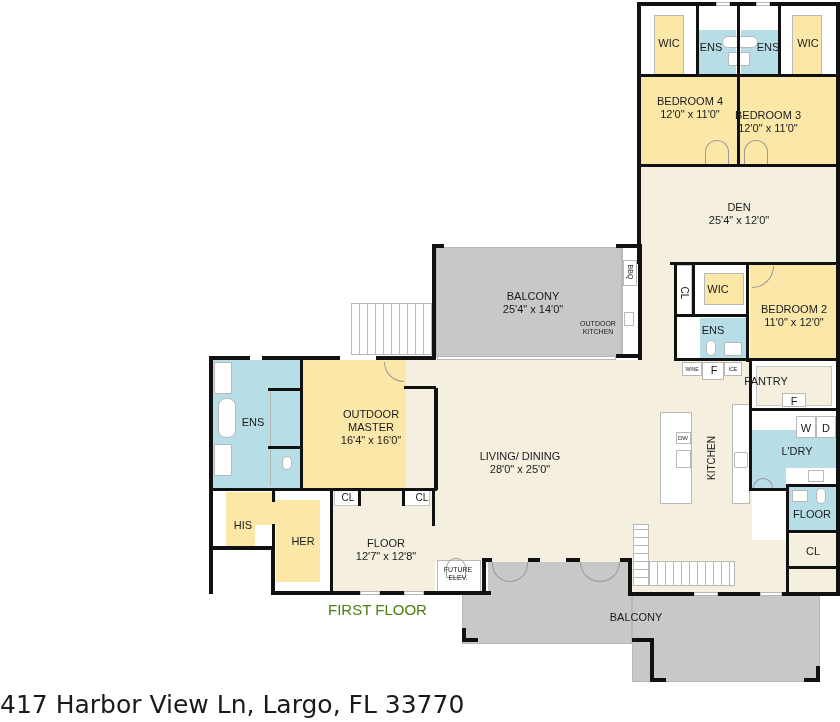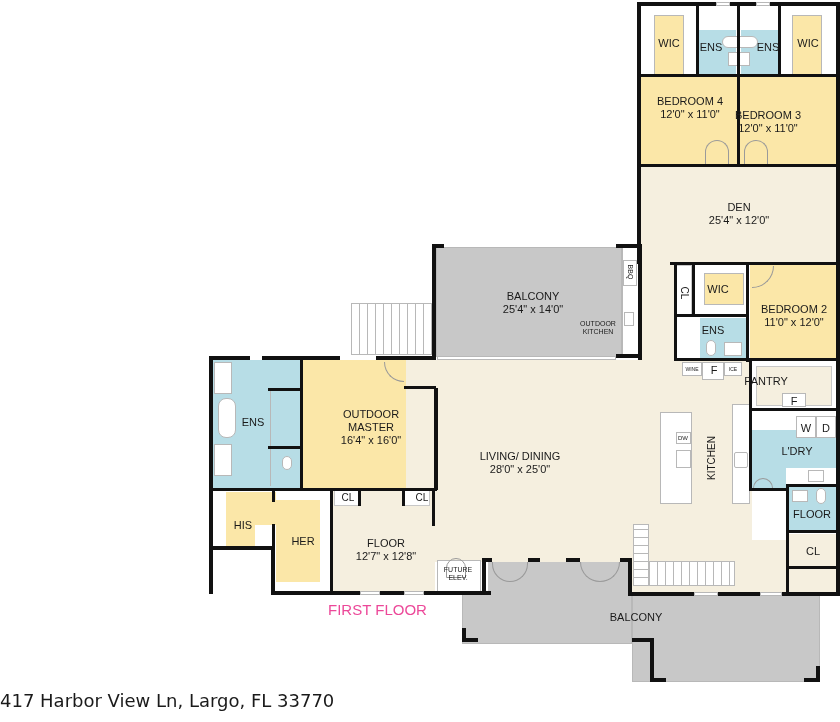--- a/index.html
+++ b/index.html
@@ -9,22 +9,22 @@
   .wall { position: absolute; background: #111111; }
   .lbl { position: absolute; text-align: center; color: #1a1a1a; font-size: 11px; line-height: 13px; white-space: nowrap; transform: translate(-50%, -50%); }
   .lbl .dim { display: block; }
   .small { font-size: 7px; line-height: 8px; }
   .fixture { position: absolute; box-sizing: border-box; background: #ffffff; border: 1px solid #b8b8b8; }
   .stairs { position: absolute; box-sizing: border-box; border: 1px solid #b8b8b8; background: #ffffff;
             background-image: repeating-linear-gradient(90deg, transparent 0, transparent 7px, #b8b8b8 7px, #b8b8b8 8px); }
   .stairs-v { background-image: repeating-linear-gradient(0deg, transparent 0, transparent 7px, #b8b8b8 7px, #b8b8b8 8px); }
   .window { position: absolute; background: #ffffff; border: 1px solid #b8b8b8; box-sizing: border-box; }
   .door-arc { position: absolute; box-sizing: border-box; border: 1px solid #9a9a9a; }
-  .footer { position: absolute; left: 0; top: 690px; font-size: 18px; color: #1a1a1a; font-family: "DejaVu Sans", sans-serif; letter-spacing: 0; }
-  .floor-title { position: absolute; left: 328px; top: 601px; font-size: 15px; color: #ec4899; }
+  .footer { position: absolute; left: 0; top: 690px; font-size: 25px; color: #1a1a1a; font-family: "DejaVu Sans", sans-serif; letter-spacing: 0; }
+  .floor-title { position: absolute; left: 328px; top: 601px; font-size: 15px; color: #4d7c0f; }
   .vert { transform: translate(-50%, -50%) rotate(-90deg); }
   .vert-cw { transform: translate(-50%, -50%) rotate(90deg); }
 </style>
 </head>
 <body>
 
 <div class="plan">
 
   <div class="room" style="left:436px;top:247px;width:186px;height:110px;background:#c8c8c8;border:1px solid #b8b8b8;"></div>
   <div class="room" style="left:622px;top:247px;width:18px;height:110px;background:#ffffff;border-left:1px solid #b8b8b8;"></div>

